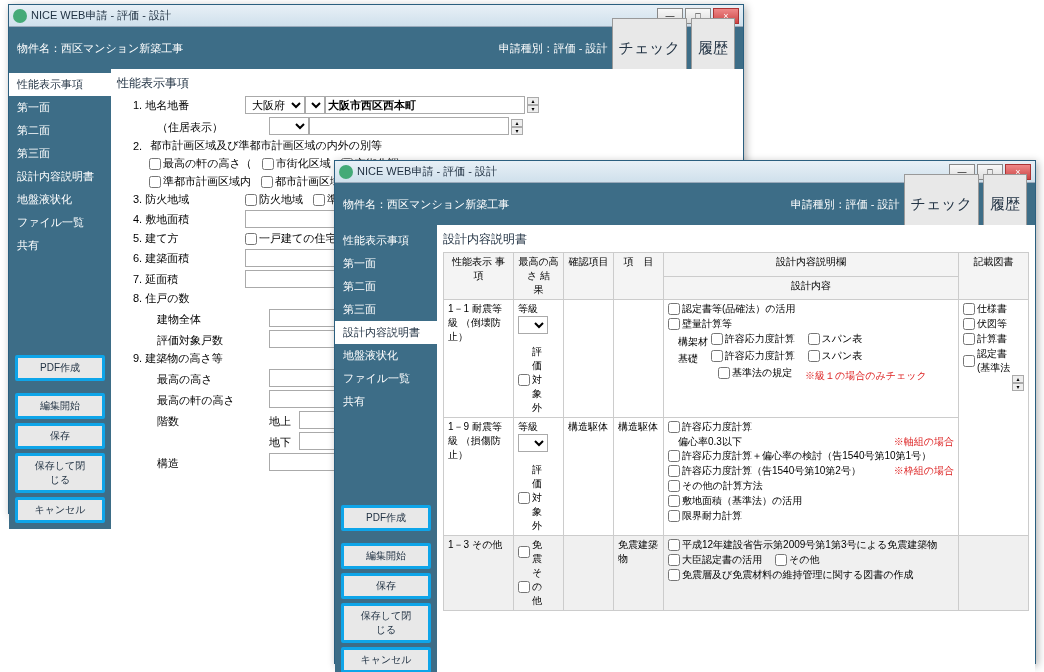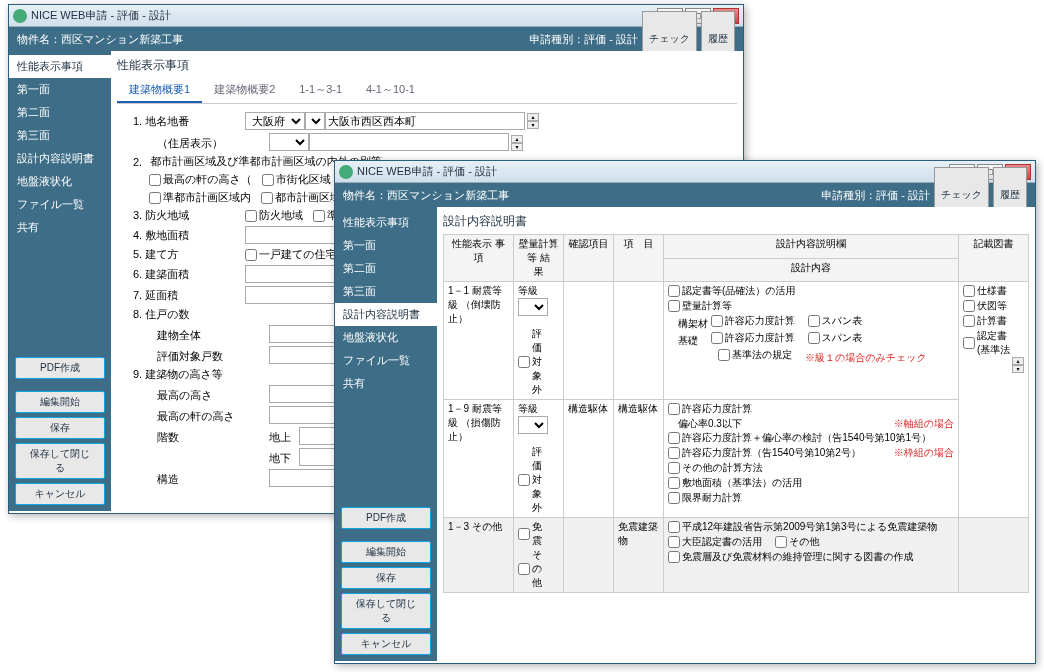--- a/index.html
+++ b/index.html
@@ -6,40 +6,40 @@
 body { font-family: "MS PGothic", sans-serif; font-size: 11px; background: #fff; width: 1044px; height: 672px; position: relative; overflow: hidden; }
 .window { position: absolute; border: 1px solid #2b5f7f; background: #fff; box-shadow: 2px 2px 8px rgba(0,0,0,0.3); }
 .window.back { left: 8px; top: 4px; width: 736px; height: 510px; }
 .window.front { left: 334px; top: 160px; width: 702px; height: 504px; z-index: 10; }
 .titlebar { height: 22px; background: linear-gradient(#e8f0f6,#cfe0ec); display: flex; align-items: center; padding: 0 4px; border-bottom: 1px solid #9ab; }
 .titlebar .icon { width: 14px; height: 14px; border-radius: 50%; background: #4a7; margin-right: 4px; }
 .titlebar .title { flex: 1; color: #234; font-size: 11px; }
 .winbtns { display: flex; gap: 2px; }
 .winbtn { width: 26px; height: 16px; border: 1px solid #888; background: linear-gradient(#f8f8f8,#ddd); font-size: 9px; text-align: center; line-height: 14px; cursor: pointer; }
 .winbtn.close { background: linear-gradient(#e88,#c44); color: #fff; border-color: #a33; }
-.headerbar { height: 24px; background: #3d6d87; color: #fff; display: flex; align-items: center; padding: 0 8px; font-size: 11px; }
+.headerbar { height: 42px; background: #3d6d87; color: #fff; display: flex; align-items: center; padding: 0 8px; font-size: 11px; }
 .headerbar .prop { flex: 1; }
-.hbtn { background: #e8e8e8; color: #234; border: 1px solid #999; padding: 20px 6px; margin-left: 4px; font-size: 10px; cursor: pointer; }
+.hbtn { background: #e8e8e8; color: #234; border: 1px solid #999; padding: 20px 6px; margin-left: 4px; font-size: 15px; cursor: pointer; }
 .body { display: flex; height: calc(100% - 48px); }
 .sidebar { width: 102px; background: #3d6d87; color: #fff; padding: 4px 0; display: flex; flex-direction: column; }
 .sidebar .navitem { padding: 4px 8px; font-size: 11px; cursor: pointer; }
 .sidebar .navitem.active { background: #fff; color: #234; }
 .sidebar .spacer { flex: 1; }
-.sidebar .sbtn { margin: 2px 6px; padding: 3px 12px; background: #e8e8e8; color: #234; border: 1px solid #0ea5e9; text-align: center; font-size: 10px; cursor: pointer; border-radius: 2px; }
+.sidebar .sbtn { margin: 2px 6px; padding: 3px 12px; background: #e8e8e8; color: #234; border: 3px solid #0ea5e9; text-align: center; font-size: 10px; cursor: pointer; border-radius: 2px; }
 .main { flex: 1; background: #fff; padding: 6px; overflow: hidden; }
 .section-title { font-size: 12px; color: #234; margin-bottom: 4px; }
 .tabs { display: flex; border-bottom: 1px solid #ccc; margin-bottom: 8px; }
 .tab { padding: 4px 12px; font-size: 11px; color: #667; cursor: pointer; }
 .tab.active { color: #1a5fb4; border-bottom: 2px solid #1a5fb4; }
 .formrow { display: flex; align-items: center; margin: 3px 8px; font-size: 11px; }
 .formrow .label { width: 120px; padding-left: 8px; }
 .formrow .label.num { width: auto; margin-right: 8px; }
 .sel, .txt { border: 1px solid #aaa; background: #fff; height: 18px; font-size: 11px; padding: 0 2px; }
 .sel { width: 60px; }
-.txt { width: 120px; }
+.txt { width: 120px; font-weight: bold; }
 .txt.wide { width: 200px; }
 .cb { width: 12px; height: 12px; margin-right: 2px; vertical-align: middle; }
 .cblabel { margin-right: 10px; display: inline-flex; align-items: center; }
 .unit { margin-left: 4px; }
 .subrow { padding-left: 24px; align-items: flex-end; }
 .tbl { width: 100%; border-collapse: collapse; font-size: 10px; }
 .tbl th, .tbl td { border: 1px solid #ccc; padding: 2px 4px; vertical-align: top; text-align: left; }
 .tbl th { background: #f4f4f4; font-weight: normal; text-align: center; }
 .red { color: #d22; }
 .tabs2 { display: flex; gap: 10px; border-bottom: 1px solid #ccc; margin-bottom: 6px; flex-wrap: nowrap; }
@@ -80,26 +80,20 @@
       <div class="spacer"></div>
       <div class="sbtn">PDF作成</div>
       <div style="height:8px"></div>
       <div class="sbtn">編集開始</div>
       <div class="sbtn">保存</div>
       <div class="sbtn">保存して閉じる</div>
       <div class="sbtn">キャンセル</div>
     </div>
     <div class="main">
       <div class="section-title">性能表示事項</div>
-      <div class="tabs">
-        <div class="tab active">建築物概要1</div>
-        <div class="tab">建築物概要2</div>
-        <div class="tab">1-1～3-1</div>
-        <div class="tab">4-1～10-1</div>
-      </div>
       <div class="formrow">
         <span class="label"><span>1.</span> <span>地名地番</span></span>
         <select class="sel"><option>大阪府</option></select>
         <select class="sel" style="width:20px"></select>
         <input class="txt wide" value="大阪市西区西本町" style="">
         <div class="spinner">
             <span>▴</span>
             <span>▾</span>
           </div>
       </div>
@@ -264,21 +258,21 @@
       <div class="sbtn">保存して閉じる</div>
       <div class="sbtn">キャンセル</div>
     </div>
     <div class="main">
       <div class="section-title">設計内容説明書</div>
       <table class="tbl">
         <tbody>
             <tr>
           <th rowspan="2" style="width:70px">性能表示
 事　項</th>
-          <th rowspan="2" style="width:50px">壁量計算等
+          <th rowspan="2" style="width:50px">最高の高さ
 結　果</th>
           <th rowspan="2" style="width:50px">確認項目</th>
           <th rowspan="2" style="width:50px">項　目</th>
           <th colspan="1">設計内容説明欄</th>
           <th rowspan="2" style="width:70px">記載図書</th>
         </tr>
         <tr>
               <th>設計内容</th>
             </tr>
         <tr>

